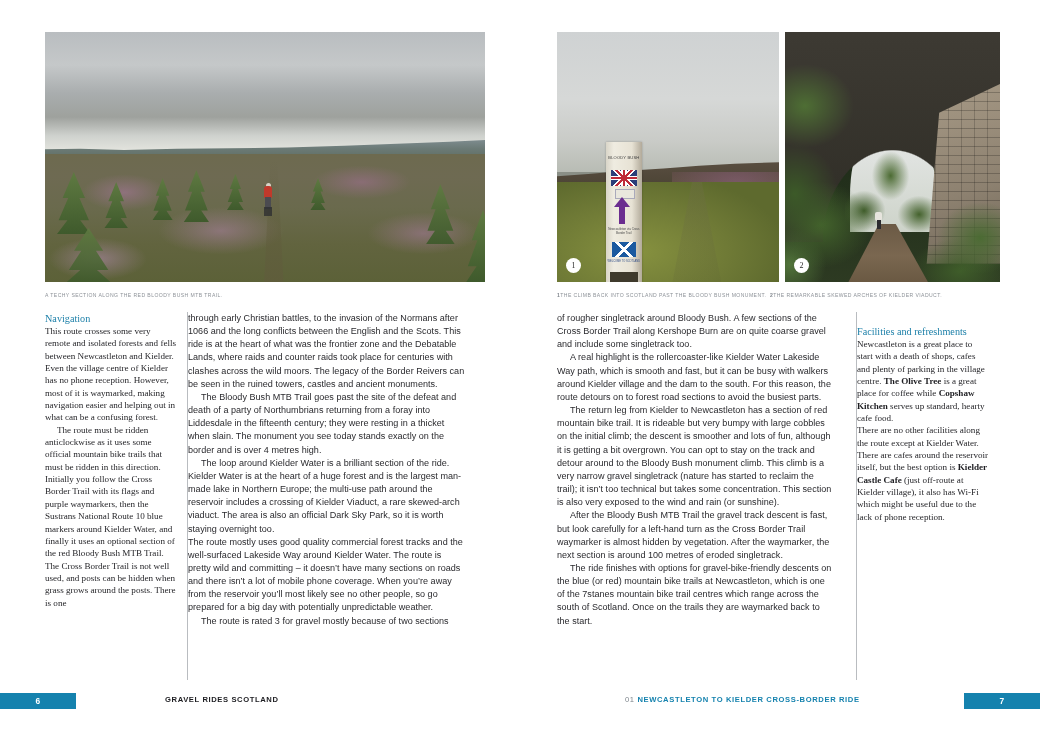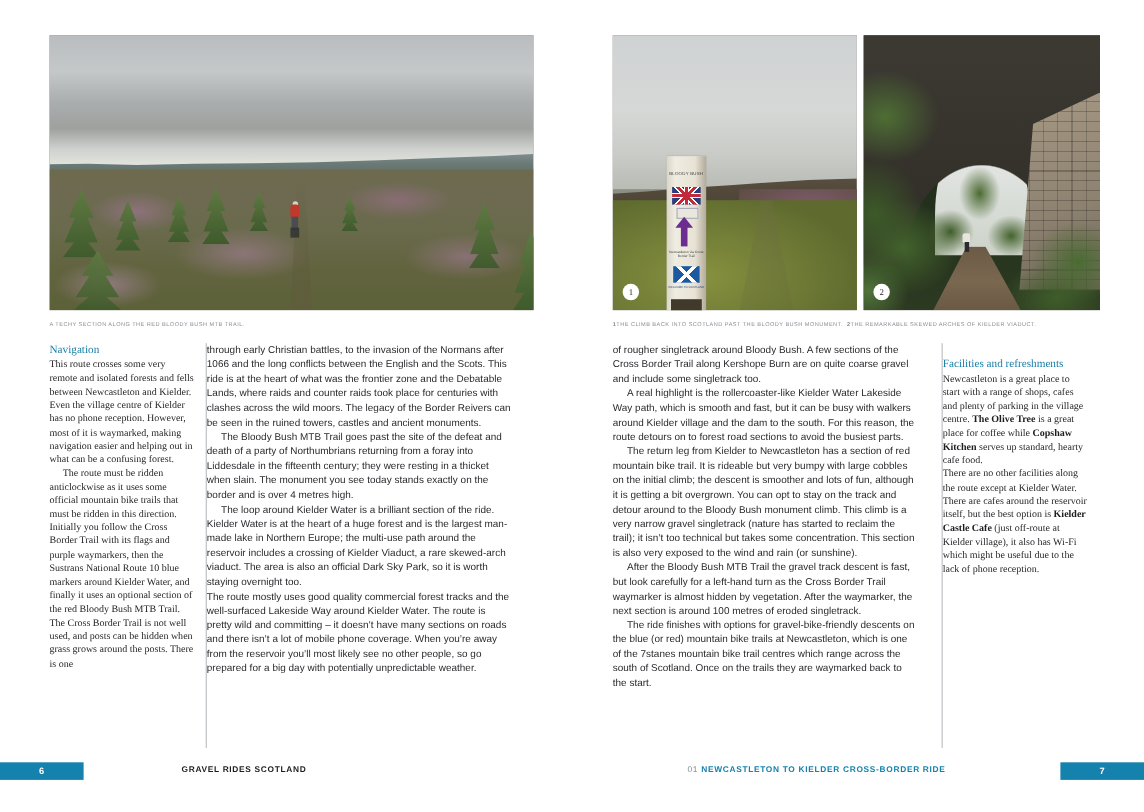--- a/index.html
+++ b/index.html
@@ -238,20 +238,21 @@
         <h3>Navigation</h3>
         <p>This route crosses some very remote and isolated forests and fells between Newcastleton and Kielder. Even the village centre of Kielder has no phone reception. However, most of it is waymarked, making navigation easier and helping out in what can be a confusing forest.</p>
         <p class="ind">The route must be ridden anticlockwise as it uses some official mountain bike trails that must be ridden in this direction. Initially you follow the Cross Border Trail with its flags and purple waymarkers, then the Sustrans National Route 10 blue markers around Kielder Water, and finally it uses an optional section of the red Bloody Bush MTB Trail. The Cross Border Trail is not well used, and posts can be hidden when grass grows around the posts. There is one</p>
       </div>
 
       <div class="col c-wide rule wide-body" style="left:142px;">
         <p>through early Christian battles, to the invasion of the Normans after 1066 and the long conflicts between the English and the Scots. This ride is at the heart of what was the frontier zone and the Debatable Lands, where raids and counter raids took place for centuries with clashes across the wild moors. The legacy of the Border Reivers can be seen in the ruined towers, castles and ancient monuments.</p>
         <p class="ind">The Bloody Bush MTB Trail goes past the site of the defeat and death of a party of Northumbrians returning from a foray into Liddesdale in the fifteenth century; they were resting in a thicket when slain. The monument you see today stands exactly on the border and is over 4 metres high.</p>
         <p class="ind">The loop around Kielder Water is a brilliant section of the ride. Kielder Water is at the heart of a huge forest and is the largest man-made lake in Northern Europe; the multi-use path around the reservoir includes a crossing of Kielder Viaduct, a rare skewed-arch viaduct. The area is also an official Dark Sky Park, so it is worth staying overnight too.</p>
         <p>The route mostly uses good quality commercial forest tracks and the well-surfaced Lakeside Way around Kielder Water. The route is pretty wild and committing – it doesn’t have many sections on roads and there isn’t a lot of mobile phone coverage. When you’re away from the reservoir you’ll most likely see no other people, so go prepared for a big day with potentially unpredictable weather.</p>
+        <p class="ind">The route is rated 3 for gravel mostly because of two sections</p>
       </div>
 
     </div>
 
     <div class="footer">
       <div class="pagetab" id="tab-left">
         <span>6</span>
       </div>
       <div class="runhead" id="rh-left">GRAVEL RIDES SCOTLAND</div>
     </div>
@@ -309,21 +310,21 @@
       <div class="col c-wide wide-body" style="left:0;">
         <p>of rougher singletrack around Bloody Bush. A few sections of the Cross Border Trail along Kershope Burn are on quite coarse gravel and include some singletrack too.</p>
         <p class="ind">A real highlight is the rollercoaster-like Kielder Water Lakeside Way path, which is smooth and fast, but it can be busy with walkers around Kielder village and the dam to the south. For this reason, the route detours on to forest road sections to avoid the busiest parts.</p>
         <p class="ind">The return leg from Kielder to Newcastleton has a section of red mountain bike trail. It is rideable but very bumpy with large cobbles on the initial climb; the descent is smoother and lots of fun, although it is getting a bit overgrown. You can opt to stay on the track and detour around to the Bloody Bush monument climb. This climb is a very narrow gravel singletrack (nature has started to reclaim the trail); it isn’t too technical but takes some concentration. This section is also very exposed to the wind and rain (or sunshine).</p>
         <p class="ind">After the Bloody Bush MTB Trail the gravel track descent is fast, but look carefully for a left-hand turn as the Cross Border Trail waymarker is almost hidden by vegetation. After the waymarker, the next section is around 100 metres of eroded singletrack.</p>
         <p class="ind">The ride finishes with options for gravel-bike-friendly descents on the blue (or red) mountain bike trails at Newcastleton, which is one of the 7stanes mountain bike trail centres which range across the south of Scotland. Once on the trails they are waymarked back to the start.</p>
       </div>
 
       <div class="col c-narrow rule narrow-body" style="left:299px;">
         <h3 class="spaced">Facilities and refreshments</h3>
-        <p><span>Newcastleton is a great place to start with a range of shops, cafes and plenty of parking in the village centre. </span><b>The Olive Tree</b><span> is a great place for coffee while </span><b>Copshaw Kitchen</b><span> serves up standard, hearty cafe food.</span></p>
+        <p><span>Newcastleton is a great place to start with a death of shops, cafes and plenty of parking in the village centre. </span><b>The Olive Tree</b><span> is a great place for coffee while </span><b>Copshaw Kitchen</b><span> serves up standard, hearty cafe food.</span></p>
         <p><span>There are no other facilities along the route except at Kielder Water. There are cafes around the reservoir itself, but the best option is </span><b>Kielder Castle Cafe</b><span> (just off-route at Kielder village), it also has Wi-Fi which might be useful due to the lack of phone reception.</span></p>
       </div>
 
     </div>
 
     <div class="footer">
       <div class="runhead" id="rh-right">
         <span class="num">01</span>
         <span>NEWCASTLETON TO KIELDER CROSS-BORDER RIDE</span>
       </div>

